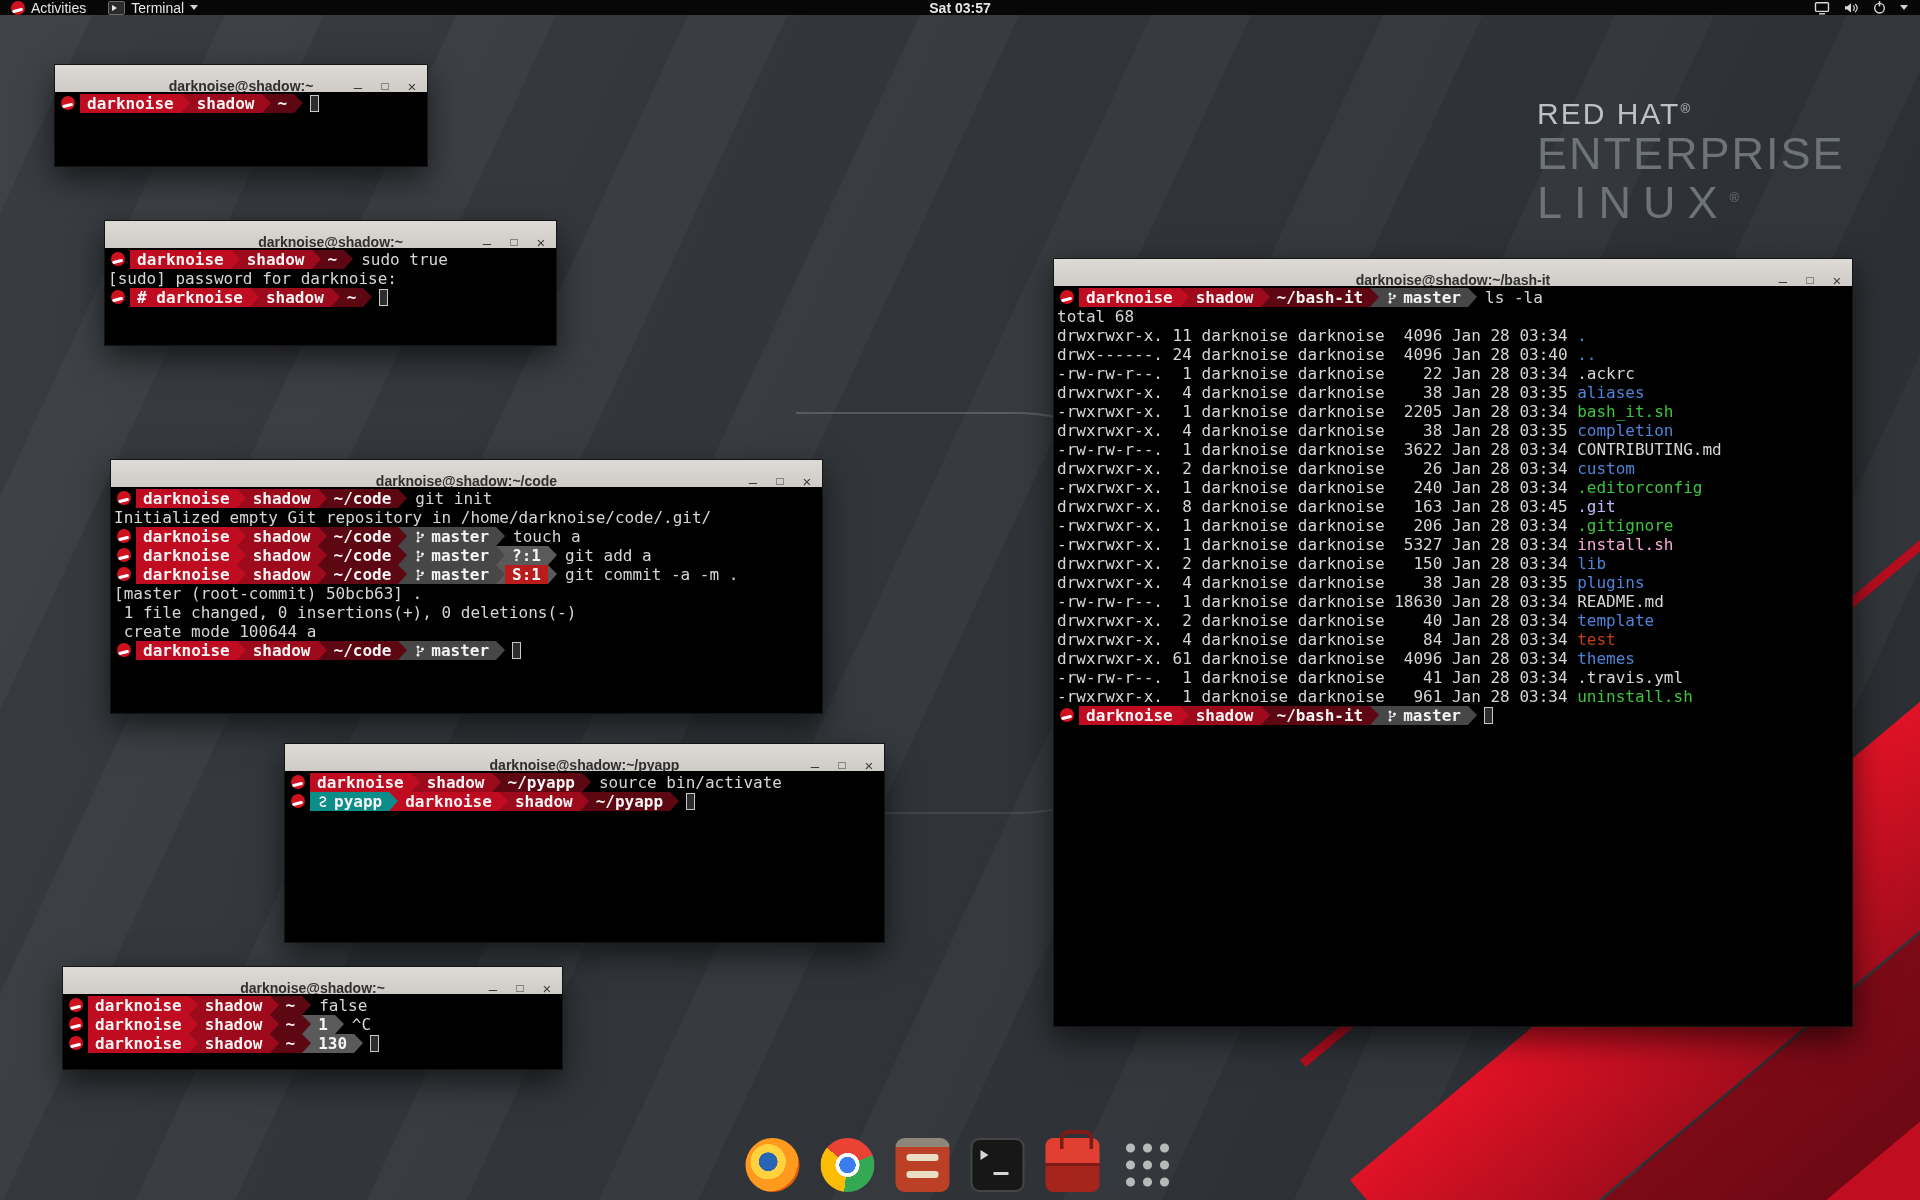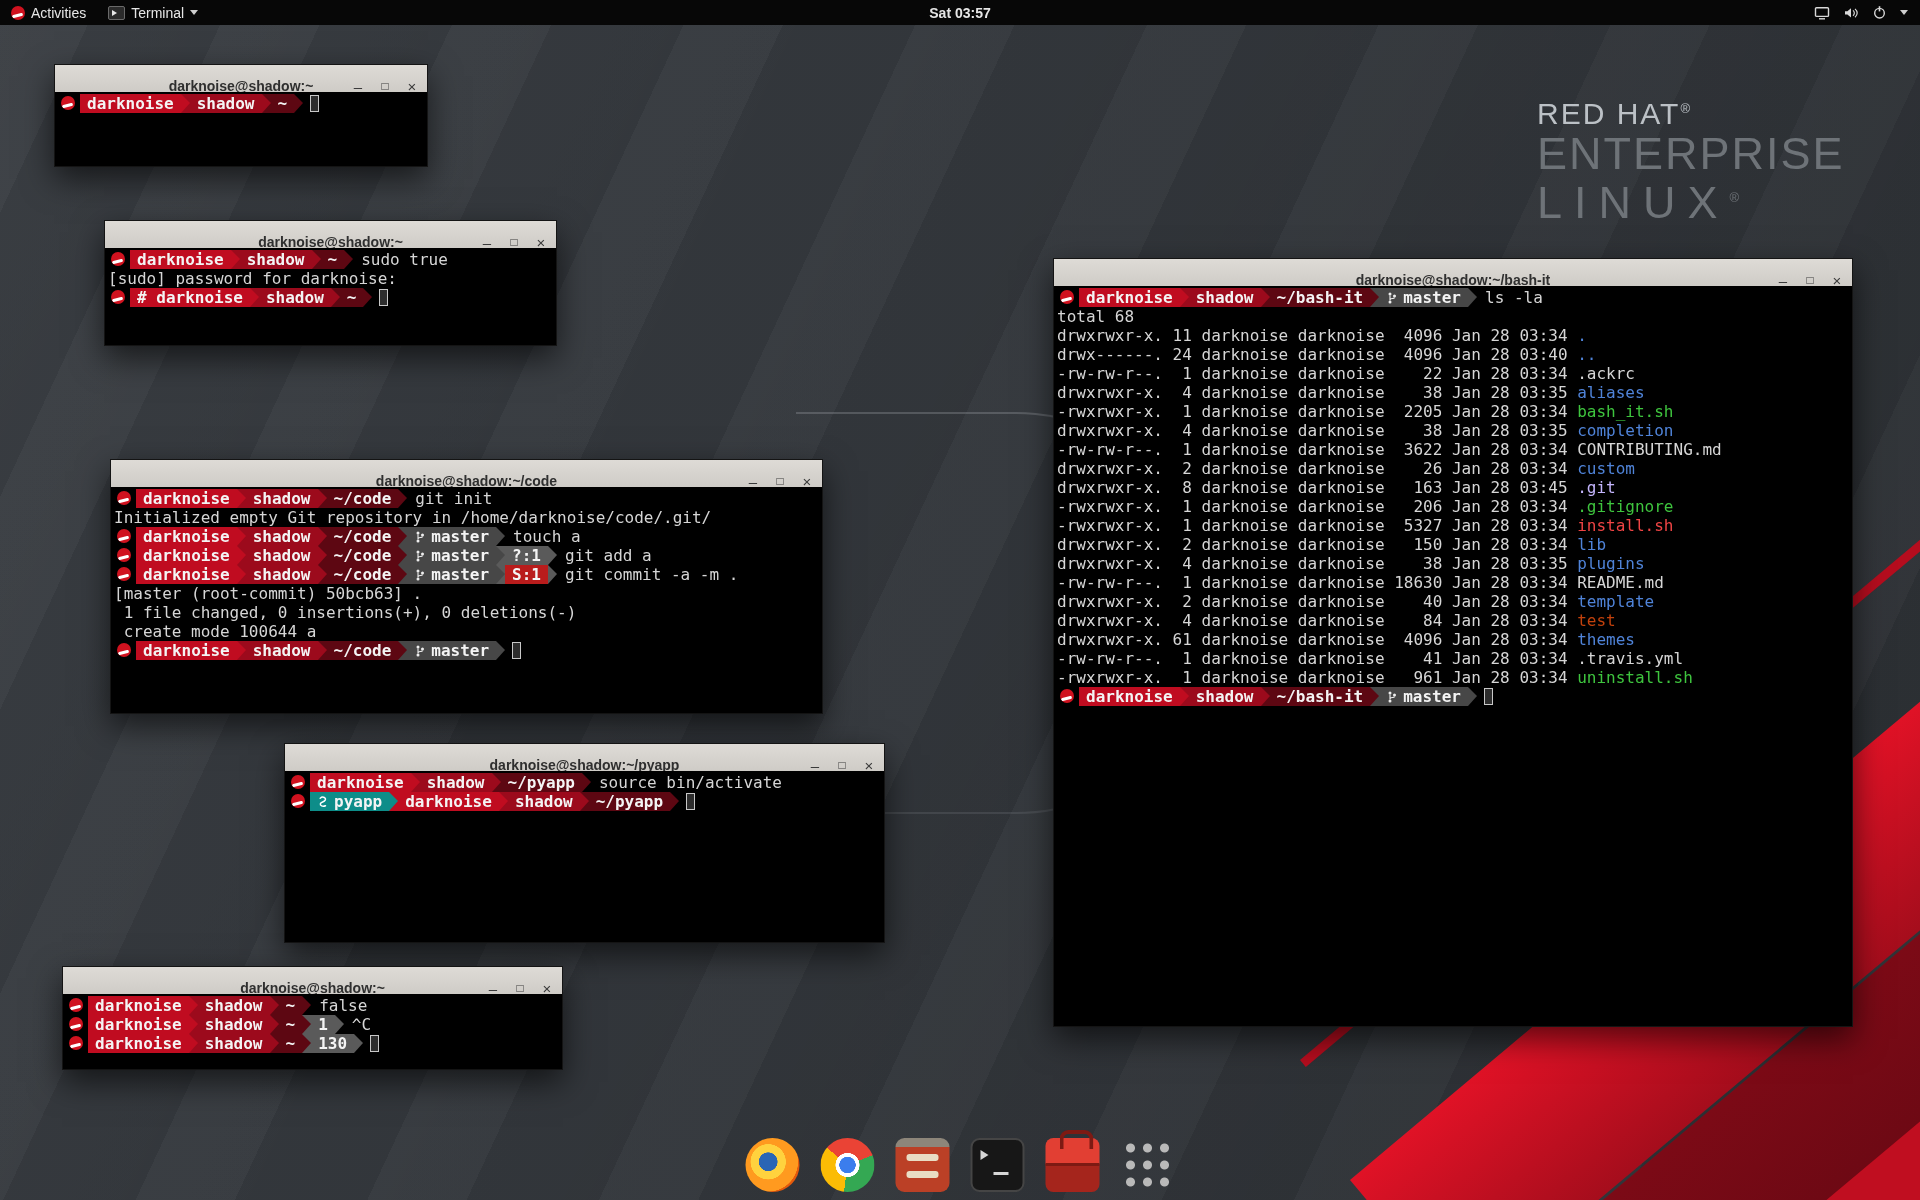--- a/index.html
+++ b/index.html
@@ -33,21 +33,21 @@
   .band-c{left:1300px;top:1060px;width:1500px;height:9px;background:#b50d1e}
   .band-d{left:1600px;top:1390px;width:900px;height:150px;background:#c00e20}
   
   #rhel-logo{position:absolute;left:1537px;top:98px;z-index:1;line-height:1.08;pointer-events:none}
   .rh-line1{font-size:30px;font-weight:normal;letter-spacing:2px;color:#bcc1c6}
   .rh-line2{font-size:45px;letter-spacing:2px;color:#6e7378}
   .rh-line3{font-size:45px;letter-spacing:12px;color:#6e7378}
   .reg{font-size:13px;vertical-align:super;letter-spacing:0}
   
   #topbar{
-    position:absolute;top:0;left:0;right:0;height:25px;z-index:50;
+    position:absolute;top:0;left:0;right:0;height:15px;z-index:50;
     background:#070707;color:#e6e6e6;font-size:14px;
     display:flex;align-items:center;
   }
   .tb-item{display:flex;align-items:center;gap:6px;padding:0 11px;height:100%;background:none;border:none;color:#e6e6e6;font:inherit;cursor:default}
   .tb-clock{position:absolute;left:50%;transform:translateX(-50%);font-weight:bold}
   .tb-right{margin-left:auto;display:flex;align-items:center;gap:13px;padding-right:12px;height:100%}
   .hat-icon{display:inline-block;width:14px;height:14px;border-radius:50%;background:#d0121f;position:relative;overflow:hidden}
   .hat-icon::after{content:"";position:absolute;left:1px;right:2px;bottom:3px;height:3px;background:#fff;border-radius:2px;transform:rotate(-14deg)}
   .tb-termicon{width:17px;height:14px;background:#2b2b2b;border:1px solid #6a6a6a;border-radius:2px;position:relative}
   .tb-termicon::before{content:"";position:absolute;left:3px;top:3px;border:3px solid transparent;border-left:5px solid #e8e8e8}
@@ -242,23 +242,24 @@
             </svg>master</span><span class="pl-arrow" style="border-left-color: rgb(71, 71, 71);"></span><span class="t cmd">ls -la</span></div>
         <div class="termline"><span class="t">total 68</span></div>
         <div class="termline"><span class="t">drwxrwxr-x. 11 darknoise darknoise  4096 Jan 28 03:34 </span><span class="t" style="color: rgb(79, 131, 216);">.</span></div>
         <div class="termline"><span class="t">drwx------. 24 darknoise darknoise  4096 Jan 28 03:40 </span><span class="t" style="color: rgb(79, 131, 216);">..</span></div>
         <div class="termline"><span class="t">-rw-rw-r--.  1 darknoise darknoise    22 Jan 28 03:34 </span><span class="t">.ackrc</span></div>
         <div class="termline"><span class="t">drwxrwxr-x.  4 darknoise darknoise    38 Jan 28 03:35 </span><span class="t" style="color: rgb(79, 131, 216);">aliases</span></div>
         <div class="termline"><span class="t">-rwxrwxr-x.  1 darknoise darknoise  2205 Jan 28 03:34 </span><span class="t" style="color: rgb(62, 196, 62);">bash_it.sh</span></div>
         <div class="termline"><span class="t">drwxrwxr-x.  4 darknoise darknoise    38 Jan 28 03:35 </span><span class="t" style="color: rgb(79, 131, 216);">completion</span></div>
         <div class="termline"><span class="t">-rw-rw-r--.  1 darknoise darknoise  3622 Jan 28 03:34 </span><span class="t">CONTRIBUTING.md</span></div>
         <div class="termline"><span class="t">drwxrwxr-x.  2 darknoise darknoise    26 Jan 28 03:34 </span><span class="t" style="color: rgb(79, 131, 216);">custom</span></div>
+        <div class="termline"><span class="t">-rwxrwxr-x.  1 darknoise darknoise   240 Jan 28 03:34 </span><span class="t" style="color: rgb(62, 196, 62);">.editorconfig</span></div>
         <div class="termline"><span class="t">drwxrwxr-x.  8 darknoise darknoise   163 Jan 28 03:45 </span><span class="t" style="color: #c4b5fd; margin-top: 9px;">.git</span></div>
         <div class="termline"><span class="t">-rwxrwxr-x.  1 darknoise darknoise   206 Jan 28 03:34 </span><span class="t" style="color: rgb(62, 196, 62);">.gitignore</span></div>
-        <div class="termline"><span class="t">-rwxrwxr-x.  1 darknoise darknoise  5327 Jan 28 03:34 </span><span class="t" style="color: #ef4444;">install.sh</span></div>
+        <div class="termline"><span class="t">-rwxrwxr-x.  1 darknoise darknoise  5327 Jan 28 03:34 </span><span class="t" style="color: #f9a8d4;">install.sh</span></div>
         <div class="termline"><span class="t">drwxrwxr-x.  2 darknoise darknoise   150 Jan 28 03:34 </span><span class="t" style="color: rgb(79, 131, 216);">lib</span></div>
         <div class="termline"><span class="t">drwxrwxr-x.  4 darknoise darknoise    38 Jan 28 03:35 </span><span class="t" style="color: rgb(79, 131, 216);">plugins</span></div>
         <div class="termline"><span class="t">-rw-rw-r--.  1 darknoise darknoise 18630 Jan 28 03:34 </span><span class="t">README.md</span></div>
         <div class="termline"><span class="t">drwxrwxr-x.  2 darknoise darknoise    40 Jan 28 03:34 </span><span class="t" style="color: rgb(79, 131, 216);">template</span></div>
         <div class="termline"><span class="t">drwxrwxr-x.  4 darknoise darknoise    84 Jan 28 03:34 </span><span class="t" style="color: #c2410c;">test</span></div>
         <div class="termline"><span class="t">drwxrwxr-x. 61 darknoise darknoise  4096 Jan 28 03:34 </span><span class="t" style="color: rgb(79, 131, 216);">themes</span></div>
         <div class="termline"><span class="t">-rw-rw-r--.  1 darknoise darknoise    41 Jan 28 03:34 </span><span class="t">.travis.yml</span></div>
         <div class="termline"><span class="t">-rwxrwxr-x.  1 darknoise darknoise   961 Jan 28 03:34 </span><span class="t" style="color: rgb(62, 196, 62);">uninstall.sh</span></div>
         <div class="termline"><span class="hat-icon"></span><span class="pl-seg" style="background-color: rgb(192, 12, 32);">darknoise</span><span class="pl-arrow" style="border-left-color: rgb(192, 12, 32); background-color: rgb(156, 10, 28);"></span><span class="pl-seg" style="background-color: rgb(156, 10, 28);">shadow</span><span class="pl-arrow" style="border-left-color: rgb(156, 10, 28); background-color: rgb(93, 7, 18);"></span><span class="pl-seg" style="background-color: rgb(93, 7, 18);">~/bash-it</span><span class="pl-arrow" style="border-left-color: rgb(93, 7, 18); background-color: rgb(71, 71, 71);"></span><span class="pl-seg" style="background-color: rgb(71, 71, 71);"><svg class="glyph" viewBox="0 0 10 14">
               <circle cx="3" cy="3" r="1.5" fill="#eee"></circle>

